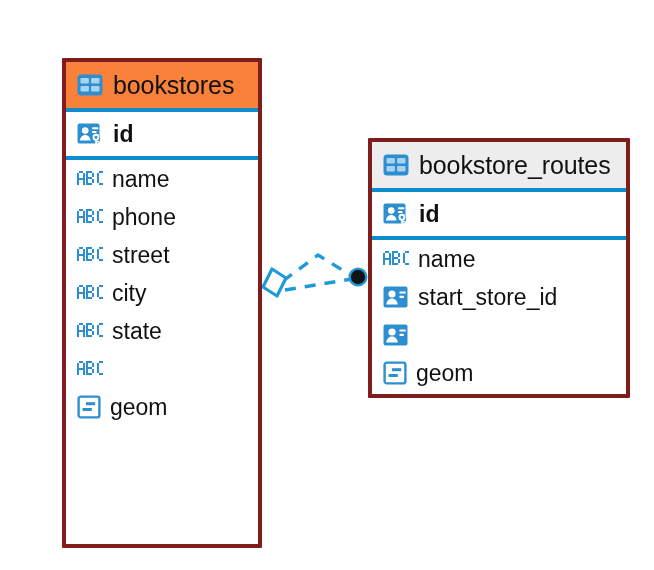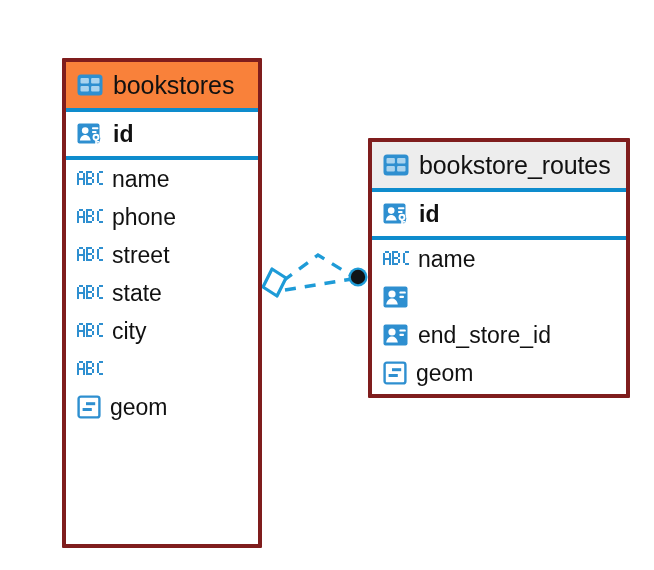--- a/index.html
+++ b/index.html
@@ -249,44 +249,44 @@
               <rect x="15" y="2" width="2" height="4"></rect>
                 <rect x="11" y="6" width="4" height="2"></rect>
               <rect x="15" y="8" width="2" height="4"></rect>
                 <rect x="11" y="12" width="4" height="2"></rect>
               <rect x="20" y="2" width="2" height="10"></rect>
                 <rect x="22" y="0" width="4" height="2"></rect>
               <rect x="22" y="12" width="4" height="2"></rect>
             </g>
           </svg>
         </span>
+        <span class="field-name">city</span>
+      </div>
+
+      <div class="field-row">
+        <span class="icon icon-abc">
+          <svg viewBox="0 0 26 16" xmlns="http://www.w3.org/2000/svg">
+            <g fill="#2e8fd0">
+              <rect x="0" y="2" width="2" height="12"></rect>
+                <rect x="2" y="0" width="4" height="2"></rect>
+              <rect x="6" y="2" width="2" height="12"></rect>
+                <rect x="2" y="7" width="4" height="2"></rect>
+              <rect x="9" y="0" width="2" height="14"></rect>
+                <rect x="11" y="0" width="4" height="2"></rect>
+              <rect x="15" y="2" width="2" height="4"></rect>
+                <rect x="11" y="6" width="4" height="2"></rect>
+              <rect x="15" y="8" width="2" height="4"></rect>
+                <rect x="11" y="12" width="4" height="2"></rect>
+              <rect x="20" y="2" width="2" height="10"></rect>
+                <rect x="22" y="0" width="4" height="2"></rect>
+              <rect x="22" y="12" width="4" height="2"></rect>
+            </g>
+          </svg>
+        </span>
         <span class="field-name">state</span>
-      </div>
-
-      <div class="field-row">
-        <span class="icon icon-abc">
-          <svg viewBox="0 0 26 16" xmlns="http://www.w3.org/2000/svg">
-            <g fill="#2e8fd0">
-              <rect x="0" y="2" width="2" height="12"></rect>
-                <rect x="2" y="0" width="4" height="2"></rect>
-              <rect x="6" y="2" width="2" height="12"></rect>
-                <rect x="2" y="7" width="4" height="2"></rect>
-              <rect x="9" y="0" width="2" height="14"></rect>
-                <rect x="11" y="0" width="4" height="2"></rect>
-              <rect x="15" y="2" width="2" height="4"></rect>
-                <rect x="11" y="6" width="4" height="2"></rect>
-              <rect x="15" y="8" width="2" height="4"></rect>
-                <rect x="11" y="12" width="4" height="2"></rect>
-              <rect x="20" y="2" width="2" height="10"></rect>
-                <rect x="22" y="0" width="4" height="2"></rect>
-              <rect x="22" y="12" width="4" height="2"></rect>
-            </g>
-          </svg>
-        </span>
-        <span class="field-name">city</span>
       </div>
 
 
       <div class="field-row">
         <span class="icon icon-abc">
           <svg viewBox="0 0 26 16" xmlns="http://www.w3.org/2000/svg">
             <g fill="#2e8fd0">
               <rect x="0" y="2" width="2" height="12"></rect>
                 <rect x="2" y="0" width="4" height="2"></rect>
               <rect x="6" y="2" width="2" height="12"></rect>
@@ -384,33 +384,33 @@
       <div class="field-row">
         <span class="icon icon-fk">
           <svg viewBox="0 0 26 24" xmlns="http://www.w3.org/2000/svg">
             <rect x="0.5" y="1.5" width="24" height="21" rx="2" fill="#2e8fd0"></rect>
             <circle cx="9.0" cy="9.0" r="3.6" fill="#ffffff"></circle>
             <path d="M 3.2 19.6 C 3.9 15.2 6.6 13.5 9.0 13.5 C 11.4 13.5 14.1 15.2 14.8 19.6 Z" fill="#ffffff"></path>
             <rect x="16.4" y="6.4" width="6.4" height="2.2" rx="0.9" fill="#ffffff"></rect>
             <rect x="16.4" y="10.8" width="4.6" height="2.2" rx="0.9" fill="#ffffff"></rect>
           </svg>
         </span>
+        <span class="field-name">start_store_id</span>
       </div>
 
       <div class="field-row">
         <span class="icon icon-fk">
           <svg viewBox="0 0 26 24" xmlns="http://www.w3.org/2000/svg">
             <rect x="0.5" y="1.5" width="24" height="21" rx="2" fill="#2e8fd0"></rect>
             <circle cx="9.0" cy="9.0" r="3.6" fill="#ffffff"></circle>
             <path d="M 3.2 19.6 C 3.9 15.2 6.6 13.5 9.0 13.5 C 11.4 13.5 14.1 15.2 14.8 19.6 Z" fill="#ffffff"></path>
             <rect x="16.4" y="6.4" width="6.4" height="2.2" rx="0.9" fill="#ffffff"></rect>
             <rect x="16.4" y="10.8" width="4.6" height="2.2" rx="0.9" fill="#ffffff"></rect>
           </svg>
         </span>
-        <span class="field-name">end_store_id</span>
       </div>
 
       <div class="field-row">
         <span class="icon icon-geom">
           <svg viewBox="0 0 24 24" xmlns="http://www.w3.org/2000/svg">
             <rect x="1.6" y="1.6" width="20.8" height="20.8" rx="2.2" fill="#ffffff" stroke="#2e8fd0" stroke-width="2.4"></rect>
             <rect x="9.0" y="7.2" width="9.2" height="3.0" fill="#2e8fd0"></rect>
             <rect x="5.6" y="13.0" width="9.2" height="3.0" fill="#2e8fd0"></rect>
           </svg>
         </span>

